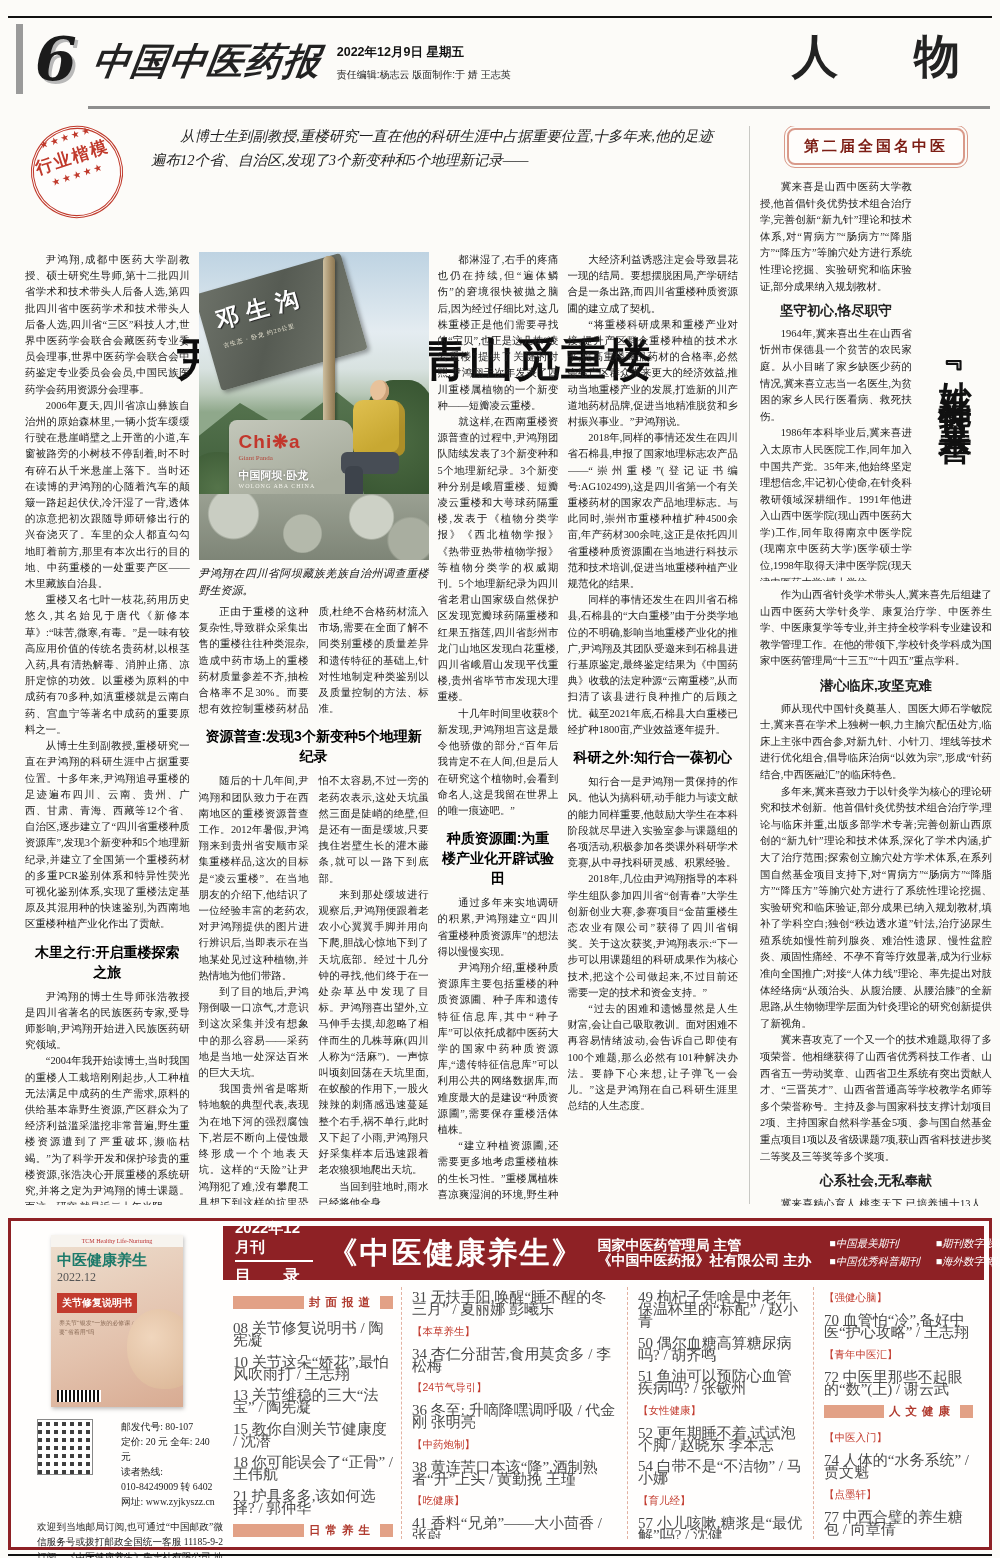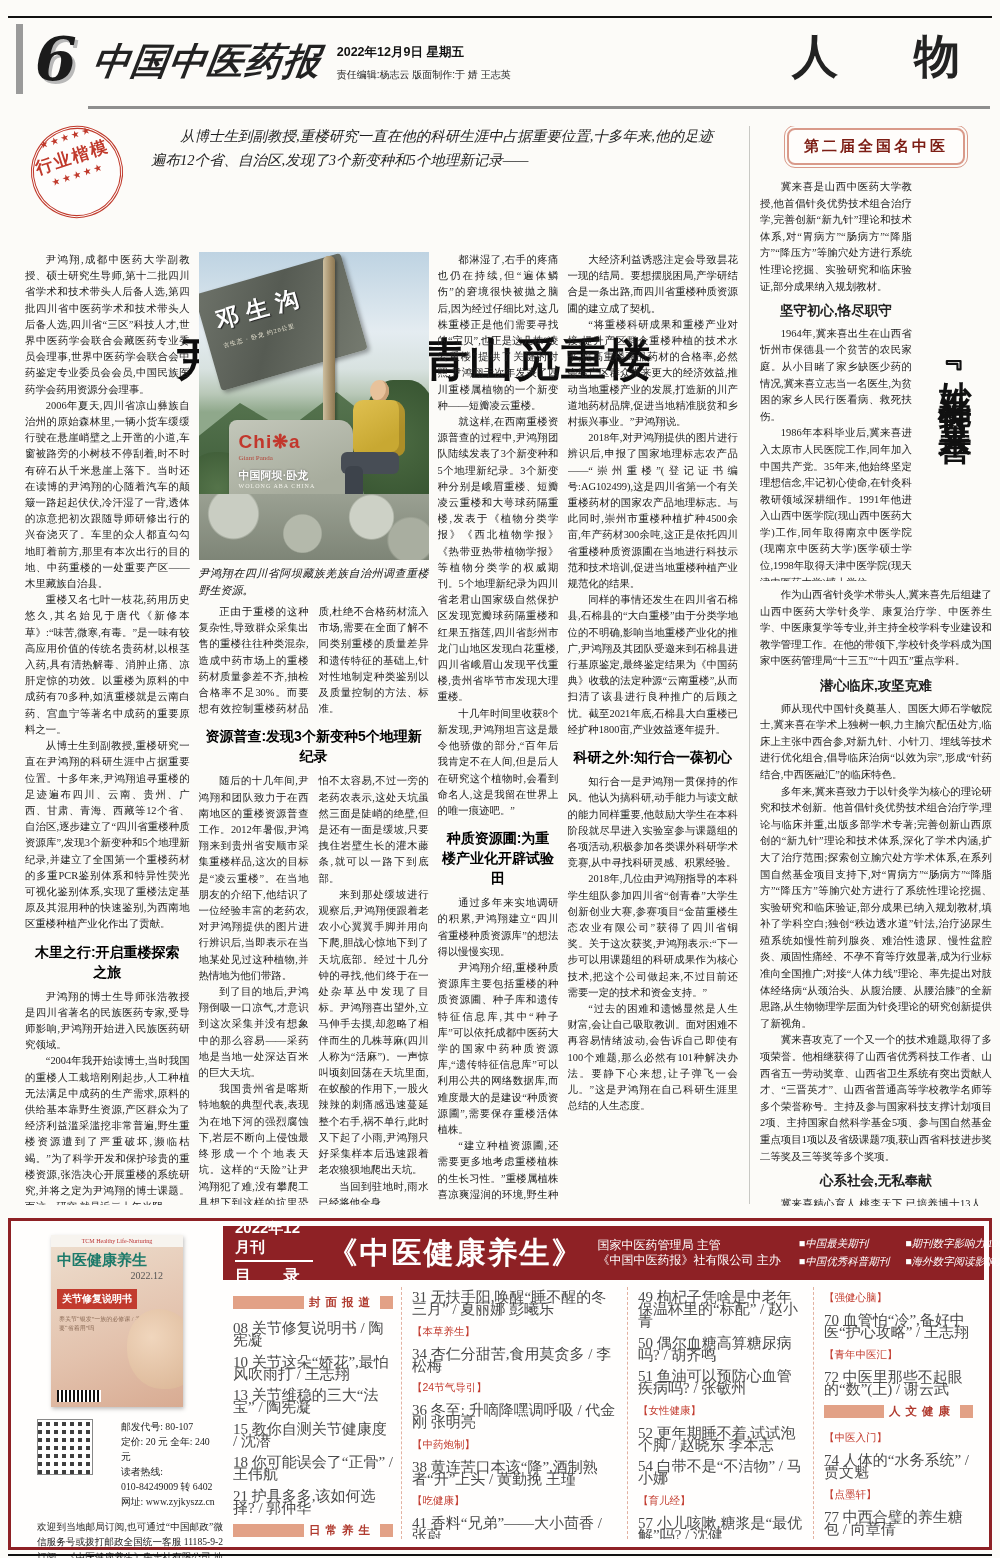--- a/index.html
+++ b/index.html
@@ -94,30 +94,30 @@
               font-weight:900;font-size:33px;letter-spacing:7px;line-height:74px;text-align:center;color:#111;}
   .sb-rest{height:636px;overflow:hidden;margin-top:6px;}
 
   
   .mag-box{position:absolute;top:1218px;left:8px;width:984px;height:332px;border:3px solid #8e2125;background:#fffefd;}
   .mag-banner{position:absolute;top:5px;left:212px;right:5px;height:54px;background:#8e2125;color:#fff;
               display:flex;align-items:center;padding:0 12px;gap:14px;}
   .mb-issue{font-family:"Liberation Sans",sans-serif;font-weight:bold;font-size:15px;border-bottom:2px solid #fff;padding-bottom:3px;}
   .mb-toc{font-family:"Liberation Sans",sans-serif;font-weight:bold;font-size:16px;letter-spacing:14px;margin-top:4px;white-space:nowrap;}
   .mb-title{font-family:"DejaVu Serif",serif;font-weight:900;font-size:30px;letter-spacing:2px;white-space:nowrap;}
-  .mb-org{font-family:"Liberation Sans",sans-serif;font-weight:normal;font-size:12px;line-height:15px;white-space:nowrap;}
+  .mb-org{font-family:"Liberation Sans",sans-serif;font-weight:bold;font-size:14px;line-height:15px;white-space:nowrap;}
   .mb-honors{display:grid;grid-template-columns:auto auto;column-gap:16px;row-gap:4px;font-style:italic;
              font-size:10.5px;white-space:nowrap;margin-left:4px;}
   
   .mag-left{position:absolute;top:14px;left:26px;width:178px;}
   .cover{width:132px;height:172px;margin-left:14px;background:linear-gradient(160deg,#eedfcf,#e3c2ad 60%,#d8ab92);
          box-shadow:1px 2px 4px rgba(0,0,0,.25);position:relative;overflow:hidden;}
   .cover .c-top{height:12px;background:#f7f4ef;font-size:6px;color:#b33;display:flex;align-items:center;justify-content:space-around;}
   .cover .c-title{font-family:"Liberation Sans",sans-serif;font-weight:900;font-size:15px;color:#1c7a6a;margin:4px 6px 0;white-space:nowrap;}
-  .cover .c-issue{font-size:10px;color:#555;text-align:right;margin:0 20px;}
+  .cover .c-issue{font-size:12px;color:#555;margin:0 6px;}
   .cover .c-tag{display:inline-block;background:#c23b2e;color:#fff;font-weight:bold;font-size:10px;padding:3px 5px;margin:8px 6px 2px;}
   .cover .c-lines{margin:4px 8px;font-size:6px;color:#8a6a55;line-height:9px;}
   .cover .c-knee{position:absolute;right:-14px;bottom:18px;width:70px;height:80px;border-radius:45% 55% 40% 50%;
                  background:radial-gradient(circle at 35% 35%,#f0d6bd,#d9b392);}
   .cover .c-bar{position:absolute;left:6px;bottom:5px;width:44px;height:12px;
                 background:repeating-linear-gradient(90deg,#111 0 2px,#fff 2px 4px);}
   .qr-row{display:flex;gap:28px;margin-top:12px;align-items:flex-start;}
   .qr{width:56px;height:56px;border:1px solid #888;flex:none;
       background:repeating-linear-gradient(0deg,#222 0 4px,#fff 4px 8px),repeating-linear-gradient(90deg,#222 0 4px,#fff 4px 8px);
       background-blend-mode:screen;}
@@ -216,21 +216,21 @@
         <p data-interactable="false">就这样,在西南重楼资源普查的过程中,尹鸿翔团队陆续发表了3个新变种和5个地理新纪录。3个新变种分别是峨眉重楼、短瓣凌云重楼和大萼球药隔重楼,发表于《植物分类学报》《西北植物学报》《热带亚热带植物学报》等植物分类学的权威期刊。5个地理新纪录为四川省老君山国家级自然保护区发现宽瓣球药隔重楼和红果五指莲,四川省彭州市龙门山地区发现白花重楼,四川省峨眉山发现平伐重楼,贵州省毕节市发现大理重楼。</p>
         <p data-interactable="false">十几年时间里收获8个新发现,尹鸿翔坦言这是最令他骄傲的部分,“百年后我肯定不在人间,但是后人在研究这个植物时,会看到命名人,这是我留在世界上的唯一痕迹吧。”</p>
         <h3 data-interactable="false">种质资源圃:为重楼产业化开辟试验田</h3>
         <p data-interactable="false">通过多年来实地调研的积累,尹鸿翔建立“四川省重楼种质资源库”的想法得以慢慢实现。</p>
         <p data-interactable="false">尹鸿翔介绍,重楼种质资源库主要包括重楼的种质资源圃、种子库和遗传特征信息库,其中“种子库”可以依托成都中医药大学的国家中药种质资源库,“遗传特征信息库”可以利用公共的网络数据库,而难度最大的是建设“种质资源圃”,需要保存重楼活体植株。</p>
         <p data-interactable="false">“建立种植资源圃,还需要更多地考虑重楼植株的生长习性。”重楼属植株喜凉爽湿润的环境,野生种群一般生长于气候湿润、植被茂密、海拔1000米以上的中高山地区,显然成都主城区的地理条件并不适合重楼种植。为此,尹鸿翔花了几年时间在附近地区寻找适宜环境,终于将目标确定在了四川省崇州市一处海拔1300米、毗邻大熊猫国家公园的地方。</p>
       </div>
     <div class="art colD" id="col5" data-interactable="false">
         <p data-interactable="false">大经济利益诱惑注定会导致昙花一现的结局。要想摆脱困局,产学研结合是一条出路,而四川省重楼种质资源圃的建立成了契机。</p>
         <p data-interactable="false">“将重楼科研成果和重楼产业对接,提升产区群众重楼种植的技术水平,提高重楼商品药材的合格率,必然会给产区群众带来更大的经济效益,推动当地重楼产业的发展,打造新的川产道地药材品牌,促进当地精准脱贫和乡村振兴事业。”尹鸿翔说。</p>
-        <p data-interactable="false">2018年,对尹鸿翔提供的图片进行辨识后,申报了国家地理标志农产品——“崇州重楼”(登记证书编号:AG102499),这是四川省第一个有关重楼药材的国家农产品地理标志。与此同时,崇州市重楼种植扩种4500余亩,年产药材300余吨,这正是依托四川省重楼种质资源圃在当地进行科技示范和技术培训,促进当地重楼种植产业规范化的结果。</p>
+        <p data-interactable="false">2018年,同样的事情还发生在四川省石棉县,申报了国家地理标志农产品——“崇州重楼”(登记证书编号:AG102499),这是四川省第一个有关重楼药材的国家农产品地理标志。与此同时,崇州市重楼种植扩种4500余亩,年产药材300余吨,这正是依托四川省重楼种质资源圃在当地进行科技示范和技术培训,促进当地重楼种植产业规范化的结果。</p>
         <p data-interactable="false">同样的事情还发生在四川省石棉县,石棉县的“大白重楼”由于分类学地位的不明确,影响当地重楼产业化的推广,尹鸿翔及其团队受邀来到石棉县进行基原鉴定,最终鉴定结果为《中国药典》收载的法定种源“云南重楼”,从而扫清了该县进行良种推广的后顾之忧。截至2021年底,石棉县大白重楼已经扩种1800亩,产业效益逐年提升。</p>
         <h3 data-interactable="false">科研之外:知行合一葆初心</h3>
         <p data-interactable="false">知行合一是尹鸿翔一贯保持的作风。他认为搞科研,动手能力与读文献的能力同样重要,他鼓励大学生在本科阶段就尽早进入实验室参与课题组的各项活动,积极参加各类课外科研学术竞赛,从中寻找科研灵感、积累经验。</p>
         <p data-interactable="false">2018年,几位由尹鸿翔指导的本科学生组队参加四川省“创青春”大学生创新创业大赛,参赛项目“金苗重楼生态农业有限公司”获得了四川省铜奖。关于这次获奖,尹鸿翔表示:“下一步可以用课题组的科研成果作为核心技术,把这个公司做起来,不过目前还需要一定的技术和资金支持。”</p>
         <p data-interactable="false">“过去的困难和遗憾显然是人生财富,会让自己吸取教训。面对困难不再容易情绪波动,会告诉自己即使有100个难题,那么必然有101种解决办法。要静下心来想,让子弹飞一会儿。”这是尹鸿翔在自己科研生涯里总结的人生态度。</p>
       </div>
   </div>
 
   <div class="v-divider" data-interactable="false"></div>
   <div class="sidebar" data-interactable="false">

